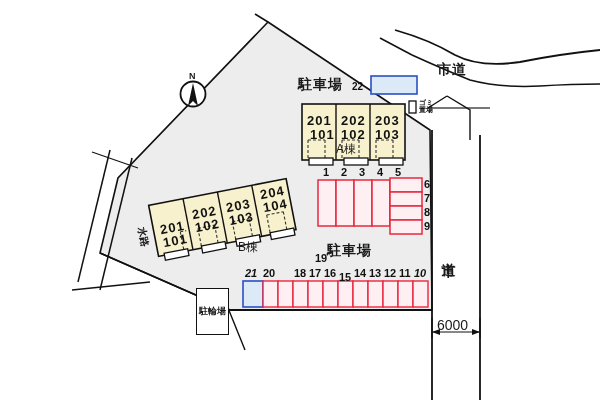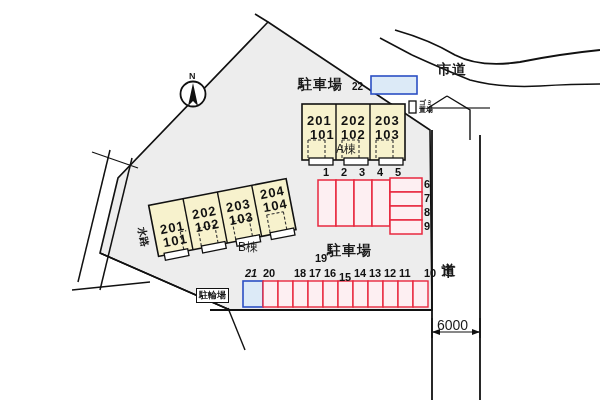--- a/index.html
+++ b/index.html
@@ -6,21 +6,21 @@
   #stage{position:relative;width:600px;height:400px;background:#ffffff;
          font-family:"Liberation Sans","DejaVu Sans",sans-serif;overflow:hidden;}
   svg{position:absolute;left:0;top:0;}
   .lbl{position:absolute;white-space:nowrap;color:#1a1a1a;line-height:1;}
   .jp-big{font-size:14px;font-weight:bold;letter-spacing:1px;}
   .jp-mid{font-size:12px;font-weight:normal;}
   .num{font-size:11px;font-weight:bold;color:#111;}
   .unit{font-size:13px;font-weight:bold;color:#111;letter-spacing:1px;}
   .tiny{font-size:7px;font-weight:bold;line-height:7px;color:#111;}
   .boxed{font-size:9px;font-weight:bold;border:1.4px solid #111;background:#fff;
-         padding:2px 2px;letter-spacing:0px;}
+         padding:18px 2px;letter-spacing:0px;}
   .vert{writing-mode:vertical-rl;text-orientation:upright;}
 </style>
 </head>
 <body>
 
 <div id="stage">
 
   <svg width="600" height="400">
 
     <polygon points="268,22 430,130 432,310 230,310 100,253 118,178 268,22" fill="#ededed" stroke="#111111" stroke-width="1.6"></polygon>
@@ -170,21 +170,21 @@
   <div class="lbl num" style="left:263px;top:268px;text-align:center;">20</div>
   <div class="lbl num" style="left:279px;top:253px;margin-left:36px;">19</div>
   <div class="lbl num" style="left:294px;top:268px;">18</div>
   <div class="lbl num" style="left:309px;top:268px;">17</div>
   <div class="lbl num" style="left:324px;top:268px;">16</div>
   <div class="lbl num" style="left:339px;top:272px;">15</div>
   <div class="lbl num" style="left:354px;top:268px;">14</div>
   <div class="lbl num" style="left:369px;top:268px;">13</div>
   <div class="lbl num" style="left:384px;top:268px;">12</div>
   <div class="lbl num" style="left:399px;top:268px;">11</div>
-  <div class="lbl num" style="left:424px;top:268px;">10</div>
+  <div class="lbl num" style="left:414px;top:268px;font-style:italic;">10</div>
 
   <div class="lbl boxed" style="left:196px;top:288px;">駐輪場</div>
 
   <div class="lbl jp-big vert" style="left:442px;top:251px;">市道</div>
 
   <div class="lbl" style="left:437px;top:318px;font-size:14px;">6000</div>
 
 </div>
 
 </body></html>

